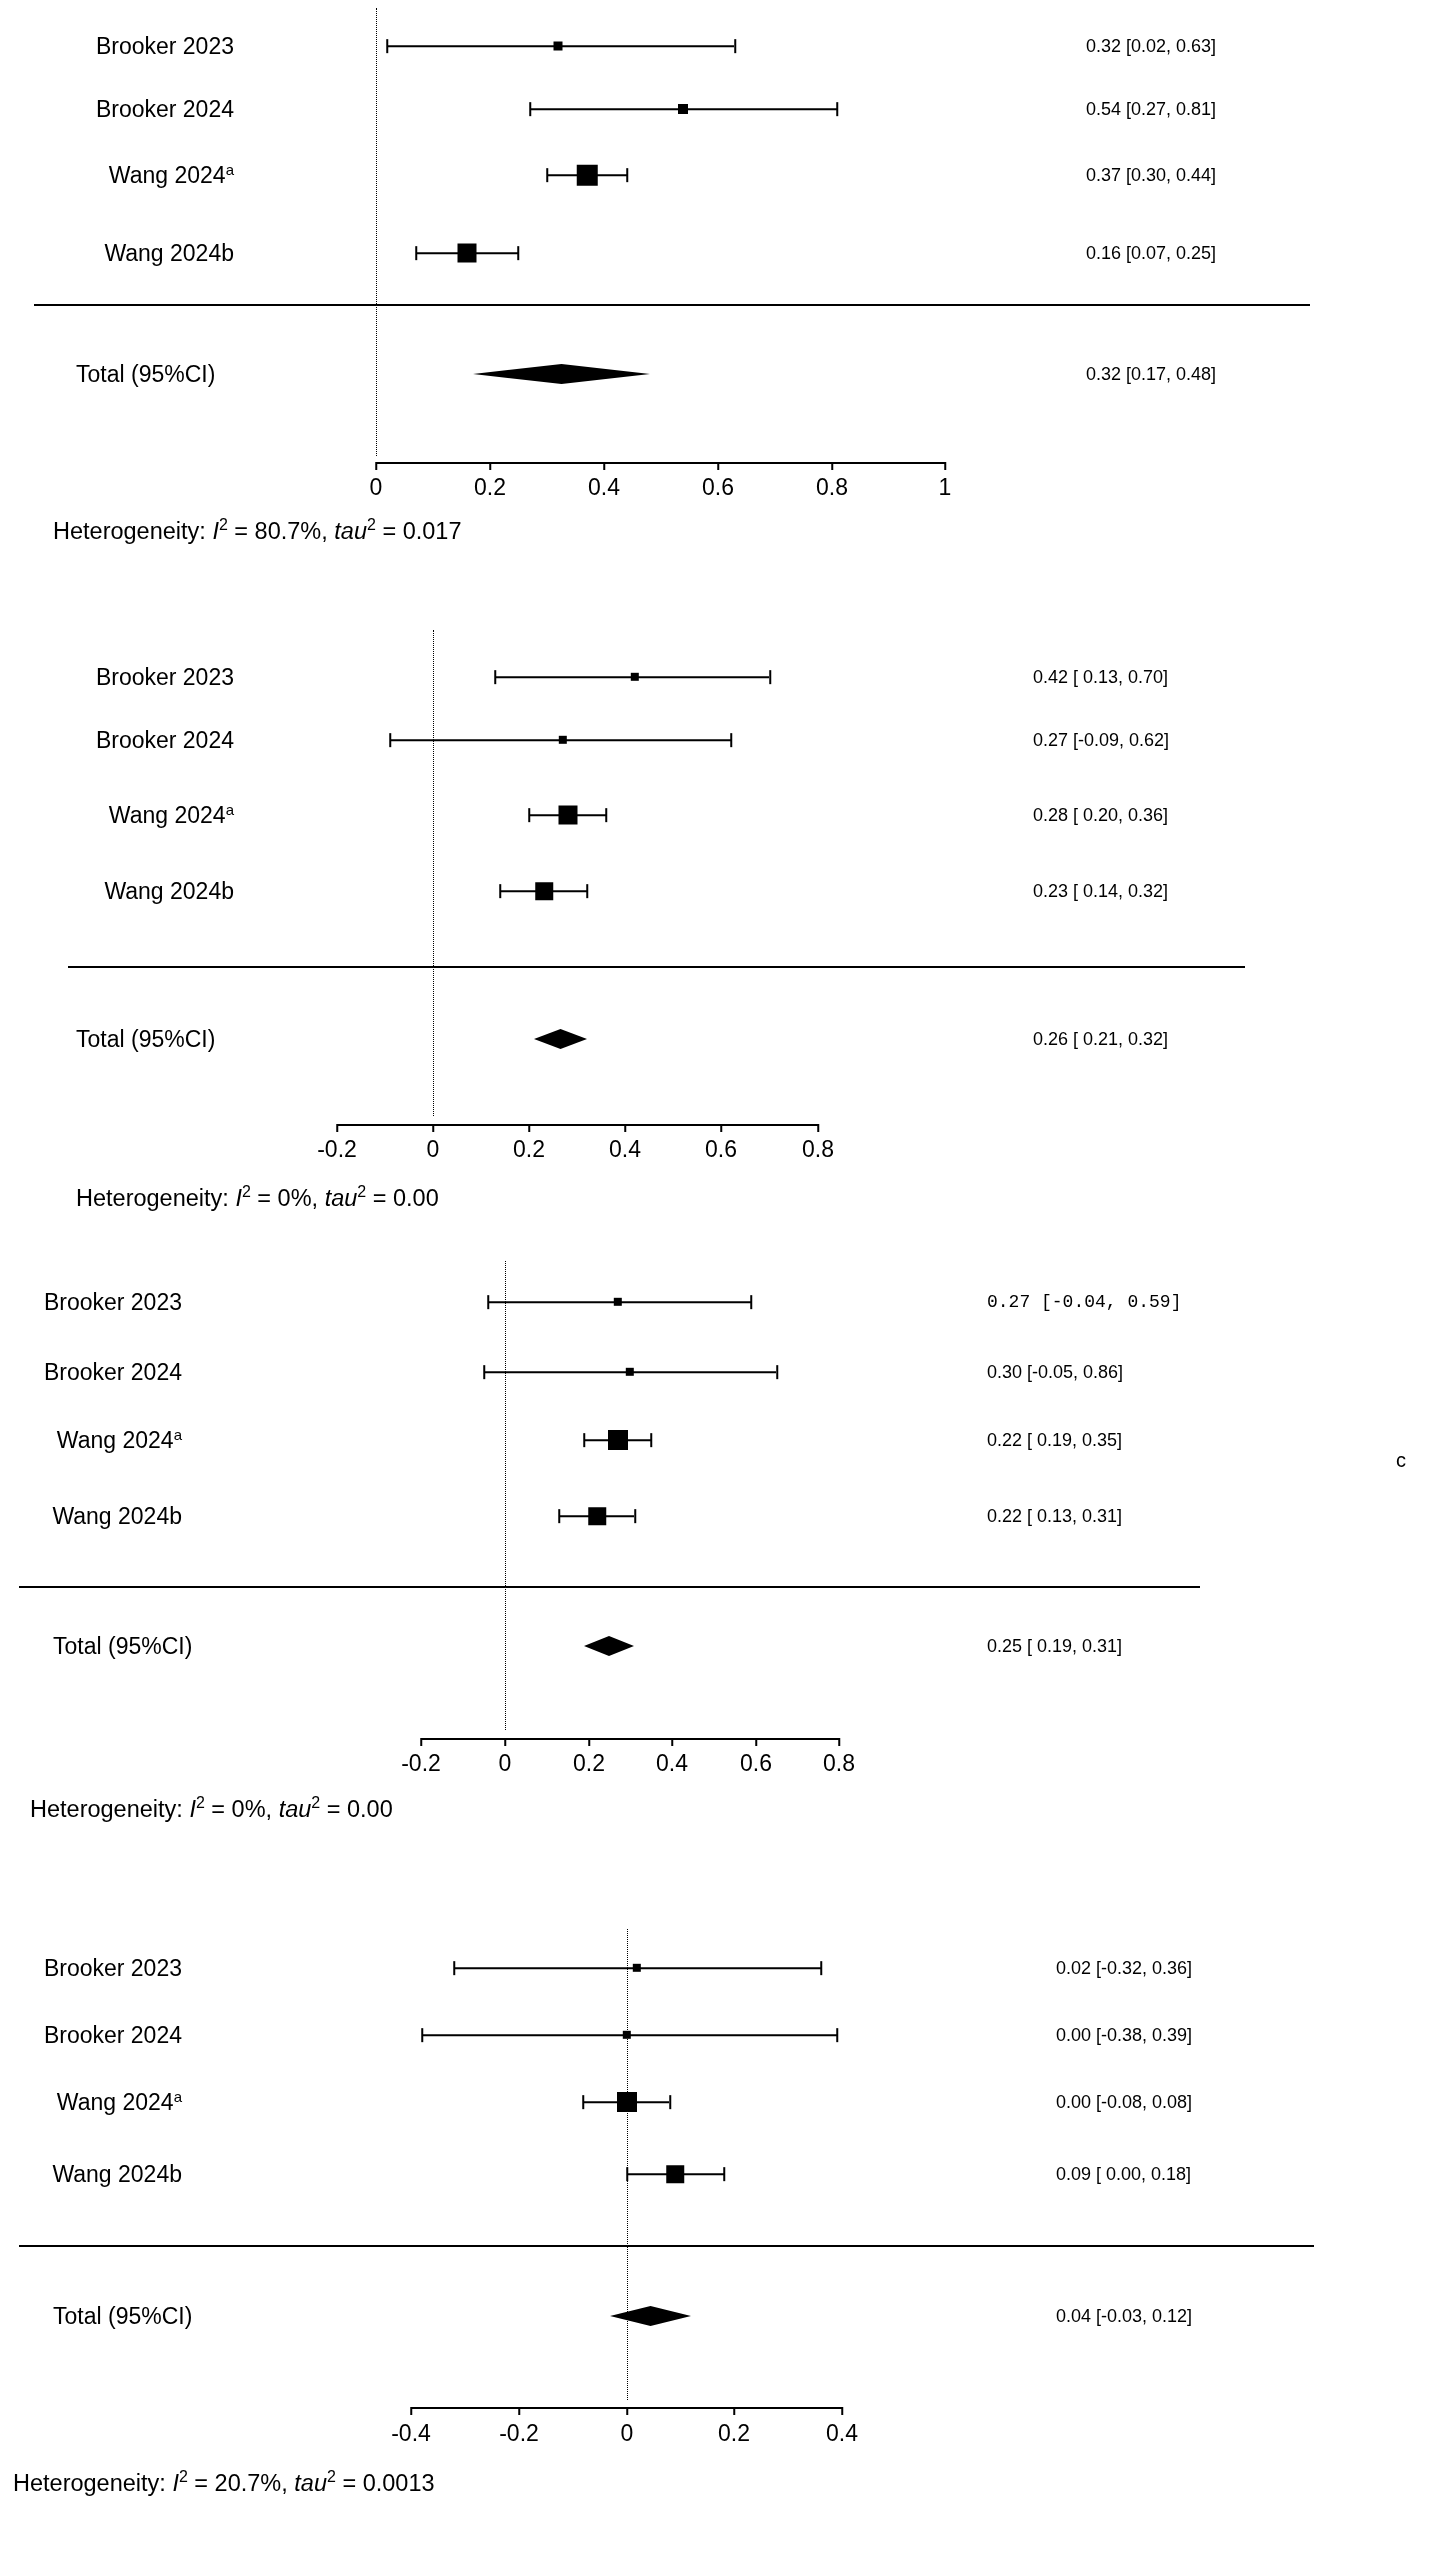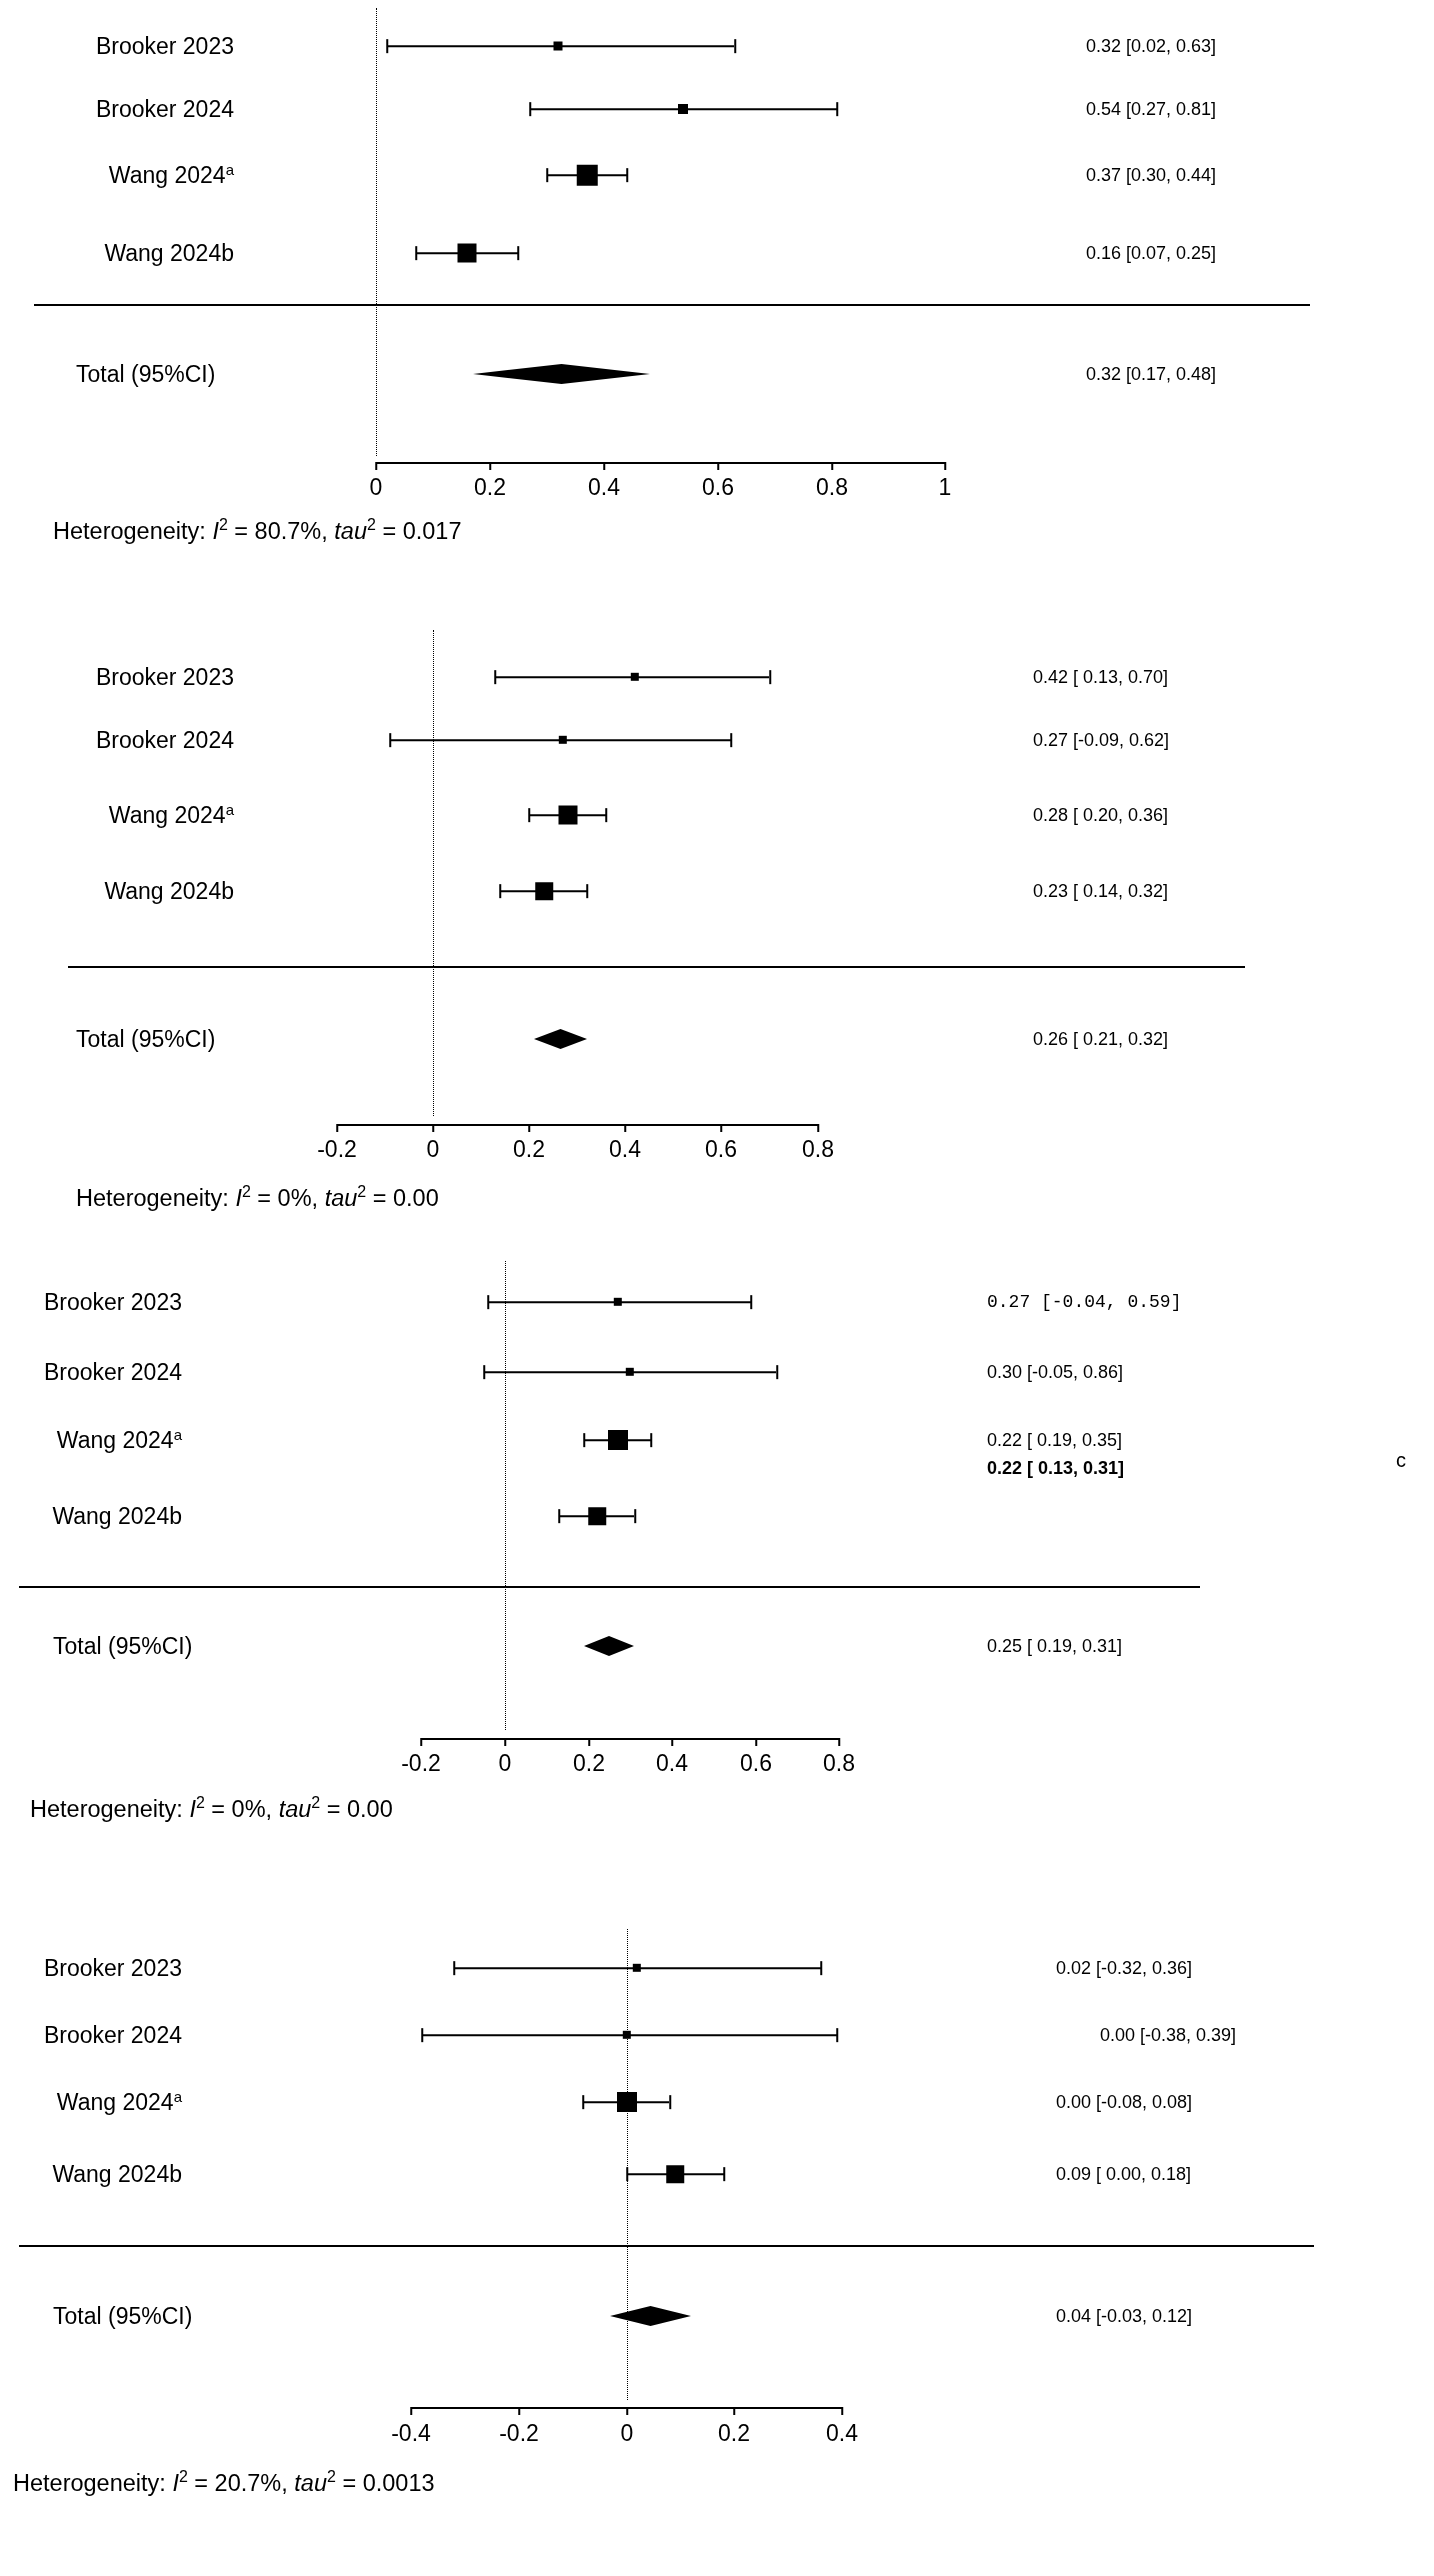--- a/index.html
+++ b/index.html
@@ -227,21 +227,21 @@
       <div class="ci-line" style="left: 584px; width: 67px; top: 1440px;"></div>
       <div class="cap" style="left: 584px; top: 1440px; height: 13.7px;"></div>
       <div class="cap" style="left: 651px; top: 1440px; height: 13.7px;"></div>
       <div class="box" style="width: 20px; height: 20px; left: 618px; top: 1440px;"></div>
       <div class="effect-text" style="left: 987px; top: 1440px;">0.22 [ 0.19, 0.35]</div>
       <div class="study-label" style="right: 933px; left: -137px; width: 319px; top: 1516px;">Wang 2024b</div>
       <div class="ci-line" style="left: 559px; width: 75px; top: 1516px;"></div>
       <div class="cap" style="left: 559px; top: 1516px; height: 13.7px;"></div>
       <div class="cap" style="left: 635px; top: 1516px; height: 13.7px;"></div>
       <div class="box" style="width: 17.5px; height: 17.5px; left: 597px; top: 1516px;"></div>
-      <div class="effect-text" style="left: 987px; top: 1468px; font-weight: bold;">0.22 [ 0.13, 0.31]</div>
+      <div class="effect-text" style="left: 987px; top: 1516px;">0.22 [ 0.13, 0.31]</div>
       <div class="hrule" style="left: 19px; width: 1181px; top: 1586px;"></div>
       <div class="study-label total" style="left: 53px; width: 319px; top: 1646px;">Total (95%CI)</div>
       <div class="diamond" style="left: 584px; width: 50px; height: 20px; top: 1646px;"></div>
       <div class="effect-text" style="left: 987px; top: 1646px;">0.25 [ 0.19, 0.31]</div>
       <div class="axis-line" style="left: 421px; width: 418px; top: 1738px;"></div>
       <div class="tick" style="left: 421px; top: 1738px;"></div>
       <div class="tick-label" style="left: 421px; top: 1750px;">-0.2</div>
       <div class="tick" style="left: 505px; top: 1738px;"></div>
       <div class="tick-label" style="left: 505px; top: 1750px;">0</div>
       <div class="tick" style="left: 589px; top: 1738px;"></div>
@@ -260,21 +260,21 @@
       <div class="ci-line" style="left: 454px; width: 367px; top: 1968px;"></div>
       <div class="cap" style="left: 454px; top: 1968px; height: 13.7px;"></div>
       <div class="cap" style="left: 821px; top: 1968px; height: 13.7px;"></div>
       <div class="box" style="width: 8.4px; height: 8.4px; left: 637px; top: 1968px;"></div>
       <div class="effect-text" style="left: 1056px; top: 1968px;">0.02 [-0.32, 0.36]</div>
       <div class="study-label" style="right: 933px; left: -137px; width: 319px; top: 2035px;">Brooker 2024</div>
       <div class="ci-line" style="left: 422px; width: 415px; top: 2035px;"></div>
       <div class="cap" style="left: 422px; top: 2035px; height: 13.7px;"></div>
       <div class="cap" style="left: 837px; top: 2035px; height: 13.7px;"></div>
       <div class="box" style="width: 8.4px; height: 8.4px; left: 627px; top: 2035px;"></div>
-      <div class="effect-text" style="left: 1056px; top: 2035px; margin-left: 44px;">0.00 [-0.38, 0.39]</div>
+      <div class="effect-text" style="left: 1056px; top: 2035px;">0.00 [-0.38, 0.39]</div>
       <div class="study-label" style="right: 933px; left: -137px; width: 319px; top: 2102px;">Wang 2024<span class="sup">a</span></div>
       <div class="ci-line" style="left: 583px; width: 86px; top: 2102px;"></div>
       <div class="cap" style="left: 583px; top: 2102px; height: 13.7px;"></div>
       <div class="cap" style="left: 670px; top: 2102px; height: 13.7px;"></div>
       <div class="box" style="width: 20px; height: 20px; left: 627px; top: 2102px;"></div>
       <div class="effect-text" style="left: 1056px; top: 2102px;">0.00 [-0.08, 0.08]</div>
       <div class="study-label" style="right: 933px; left: -137px; width: 319px; top: 2174px;">Wang 2024b</div>
       <div class="ci-line" style="left: 627px; width: 97px; top: 2174px;"></div>
       <div class="cap" style="left: 627px; top: 2174px; height: 13.7px;"></div>
       <div class="cap" style="left: 724px; top: 2174px; height: 13.7px;"></div>

